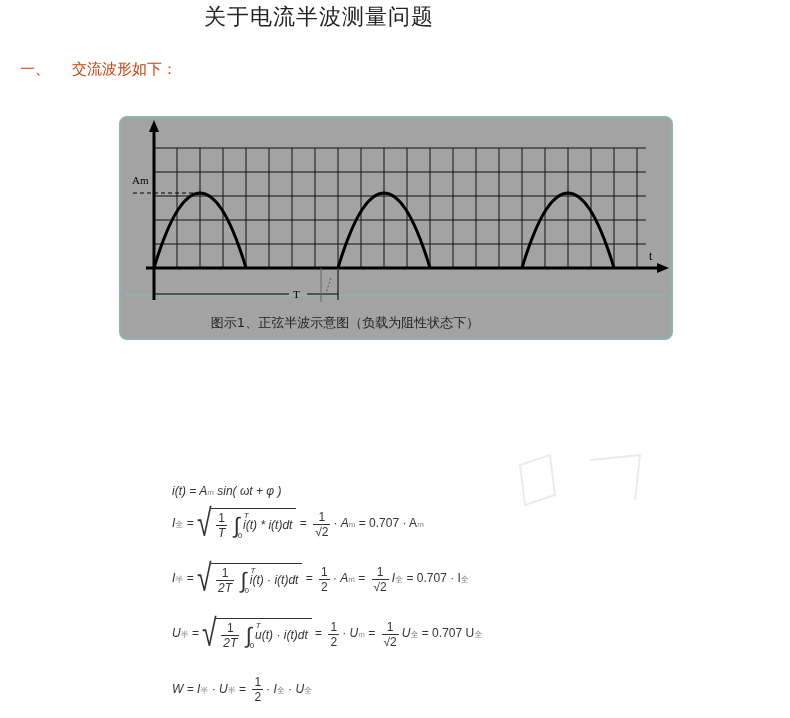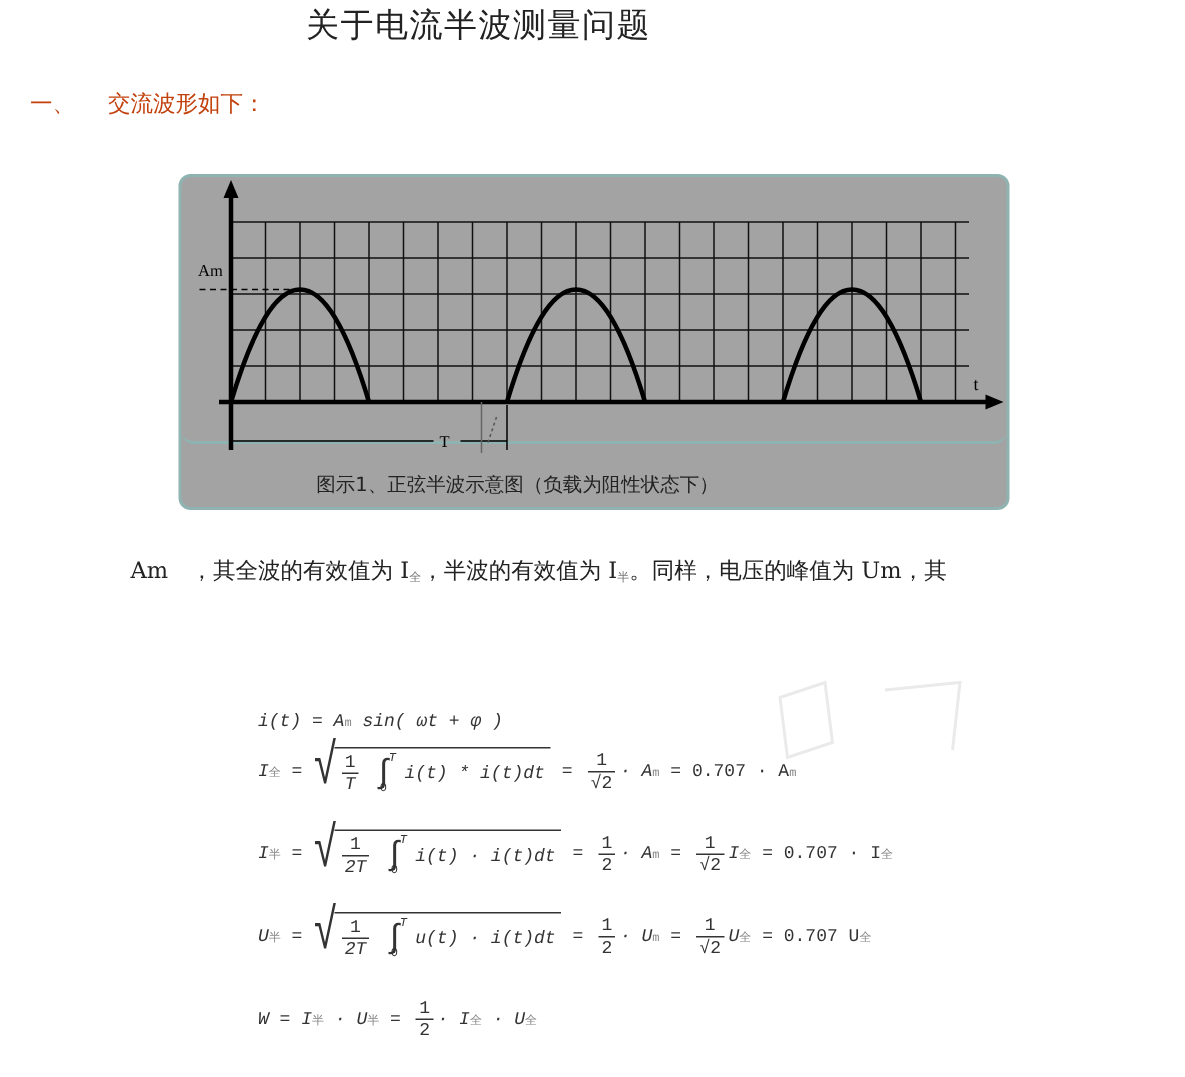--- a/index.html
+++ b/index.html
@@ -14,22 +14,22 @@
   .figure-inner { position:absolute; left:0; top:0; width:550px; height:176px;
                   border-bottom:2px solid #8fb3b0; border-radius:0 0 8px 8px; }
   .caption { position:absolute; left:0; width:448px; top:196px; text-align:center;
              font-size:13px; color:#222; font-family:"DejaVu Sans","Liberation Sans",sans-serif; }
   svg.chart { position:absolute; left:0; top:0; }
   .para { position:absolute; left:55px; top:370px; width:700px; font-size:15px; line-height:21px; color:#222; }
   .para .ind { padding-left:32px; display:block; }
   .para .lead { font-weight:bold; }
   .sub { font-size:8px; vertical-align:-2px; color:#777; }
   .underline-line { padding-left:32px; display:block; text-decoration:underline; font-style:italic; }
-  .formula { position:absolute; left:172px; font-family:Liberation Mono, monospace;
-             font-size:12px; color:#333; white-space:nowrap; }
+  .formula { position:absolute; left:172px; font-family:Liberation Sans, sans-serif;
+             font-size:12px; color:#333; white-space:nowrap;margin-top:10px; }
   .formula i { font-style:italic; }
   .frac { display:inline-block; vertical-align:middle; text-align:center; margin:0 3px; }
   .frac .n { display:block; border-bottom:1px solid #333; padding:0 2px; }
   .frac .d { display:block; padding:0 2px; }
   .sqrt { display:inline-block; vertical-align:middle; position:relative; padding-left:14px; }
   .sqrt .rad { position:absolute; left:0; top:-4px; font-size:38px; line-height:1; transform:scaleX(0.7); transform-origin:left; }
   .sqrt .body { display:inline-block; border-top:1px solid #333; padding:2px 4px 0 2px; }
   .int { font-size:22px; vertical-align:middle; position:relative; }
   .lim-t { position:absolute; font-size:8px; top:-2px; left:10px; font-style:italic; }
   .lim-b { position:absolute; font-size:8px; bottom:-2px; left:4px; }
@@ -97,21 +97,20 @@
     <line x1="200" y1="150" x2="200" y2="184" stroke="#666" stroke-width="1"></line>
     <line x1="210" y1="160" x2="204" y2="178" stroke="#555" stroke-width="1" stroke-dasharray="2,2"></line>
     <text x="11" y="66" font-size="11" font-family="Liberation Serif, serif" fill="#000">Am</text>
     <text x="528" y="142" font-size="12" font-family="Liberation Serif, serif" fill="#000">t</text>
     <text x="172" y="180" font-size="11" font-family="Liberation Serif, serif" fill="#000">T</text>
   </svg>
   <div class="caption">图示1、正弦半波示意图（负载为阻性状态下）</div>
 </div>
 
 <div class="para">
-  <span class="ind"><span>Am　，其全波的有效值为 I</span><span class="sub">全</span><span>，半波的有效值为 I</span><span class="sub">半</span><span>。同样，电压的峰值为 Um，其</span></span>
 </div>
 
 <div class="formula" style="top:474px;">
   <i>i(t) = A</i><span class="small">m</span><i> sin( ωt + φ )</i>
 </div>
 
 <div class="formula" style="top:498px;">
   <i>I</i><span class="small">全</span> =
   <span class="sqrt"><span class="rad">√</span><span class="body">
     <span class="frac"><span class="n">1</span><span class="d"><i>T</i></span></span>

